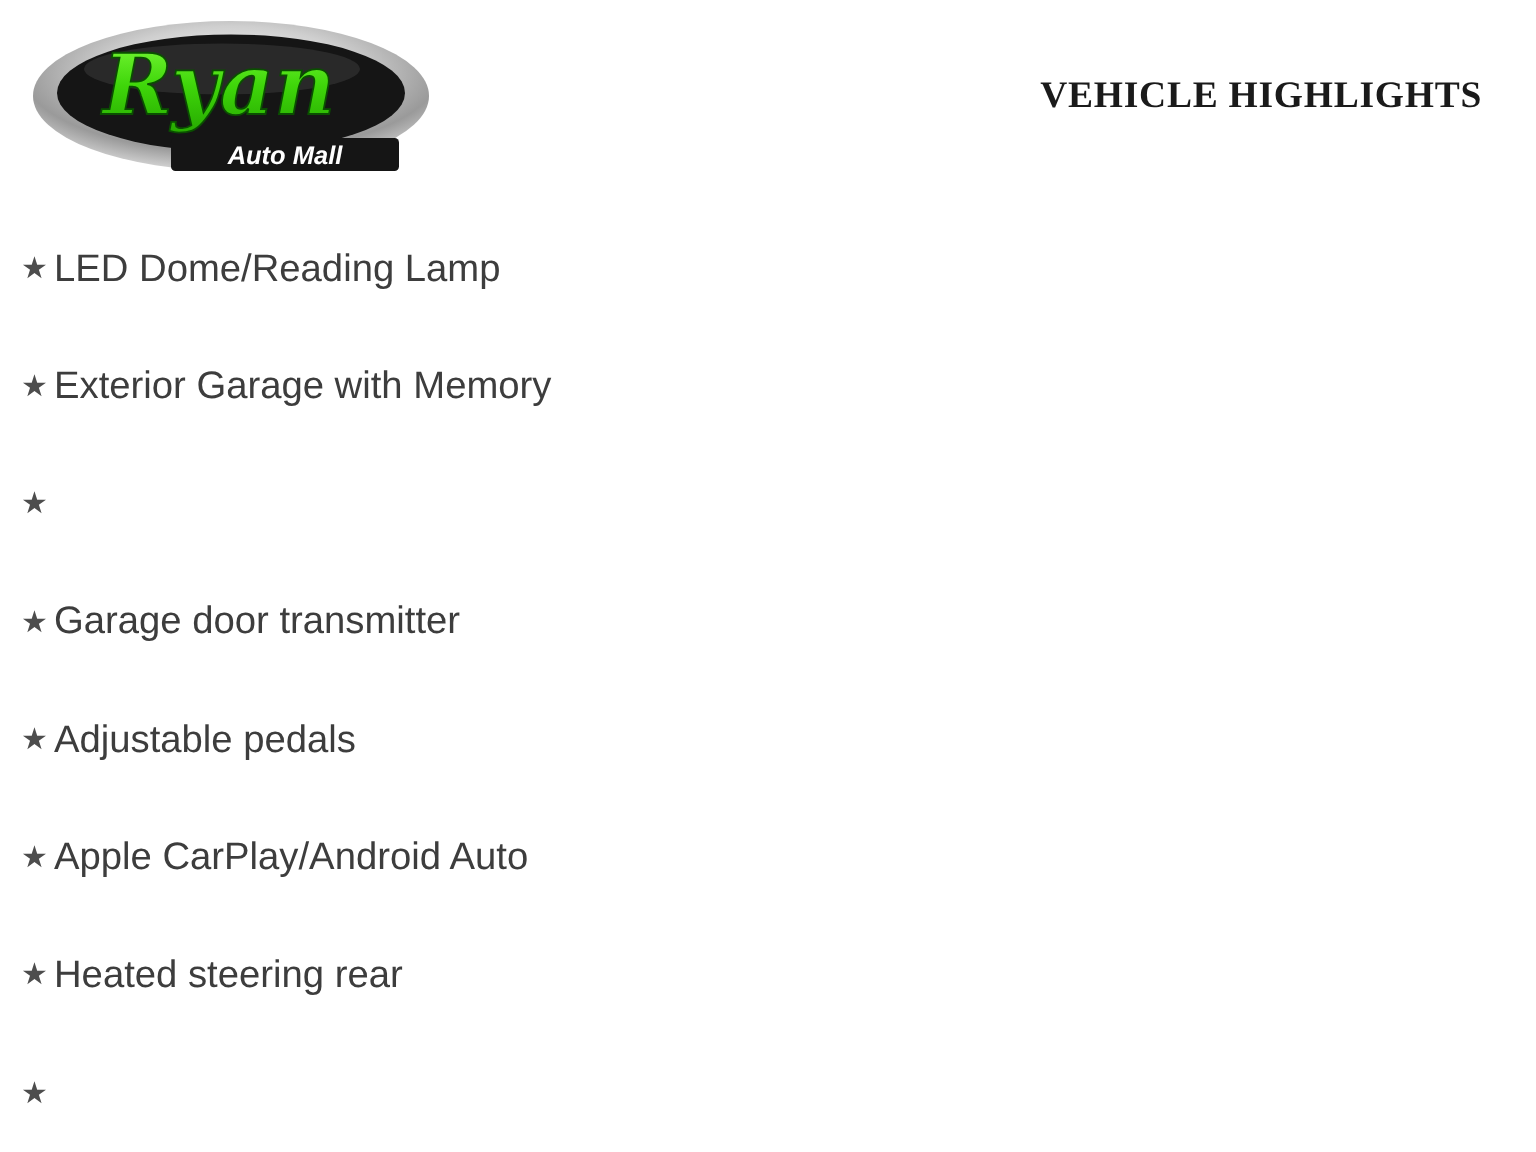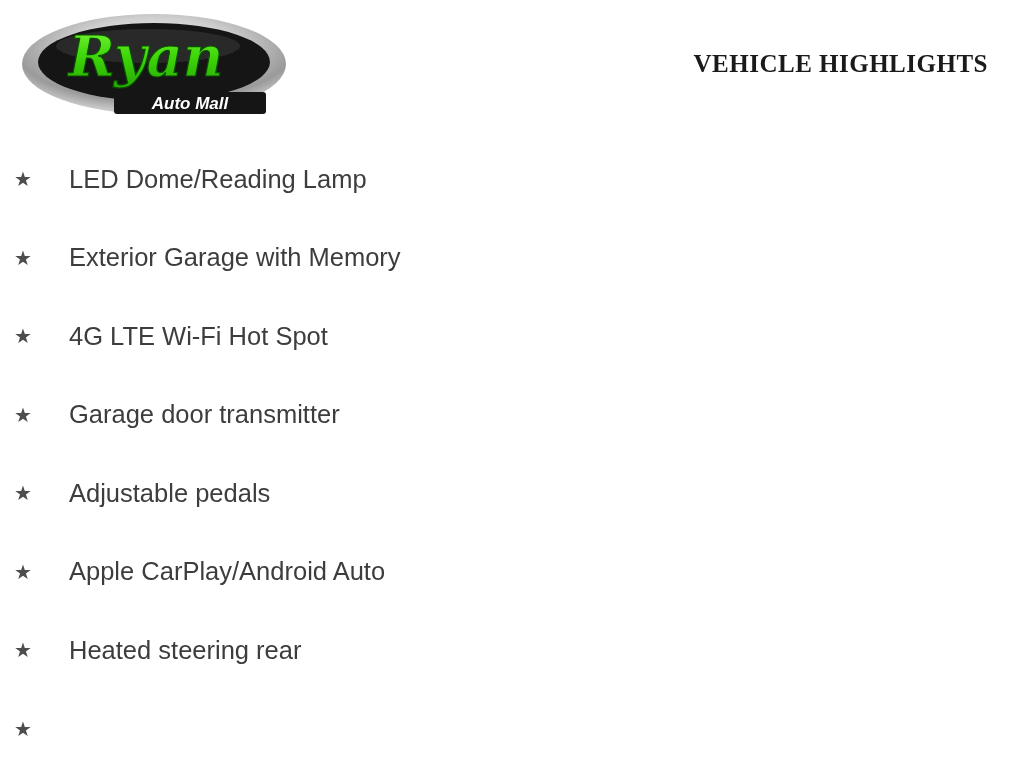--- a/index.html
+++ b/index.html
@@ -70,21 +70,20 @@
     line-height: 1;
     color: #4d4d4d;
     text-align: center;
   }
 
   .item-label {
     font-size: 25.5px;
     color: #3d3d3d;
     line-height: 1.15;
     white-space: nowrap;
-    margin-left: 33px;
   }
 </style>
 </head>
 <body>
 
 <div class="header">
 
   <div class="logo">
     <svg width="272" height="116" viewBox="0 0 272 116" xmlns="http://www.w3.org/2000/svg">
       <defs>
@@ -121,21 +120,20 @@
   <li class="highlight-item">
     <span class="star-icon">★</span>
     <span class="item-label">LED Dome/Reading Lamp</span>
   </li>
   <li class="highlight-item">
     <span class="star-icon">★</span>
     <span class="item-label">Exterior Garage with Memory</span>
   </li>
   <li class="highlight-item">
     <span class="star-icon">★</span>
-    <span class="item-label">4G LTE Wi-Fi Hot Spot</span>
   </li>
   <li class="highlight-item">
     <span class="star-icon">★</span>
     <span class="item-label">Garage door transmitter</span>
   </li>
   <li class="highlight-item">
     <span class="star-icon">★</span>
     <span class="item-label">Adjustable pedals</span>
   </li>
   <li class="highlight-item">

